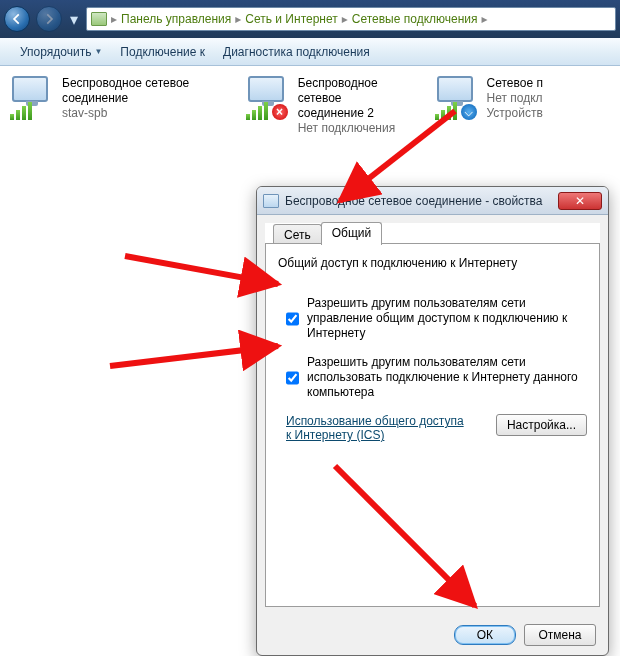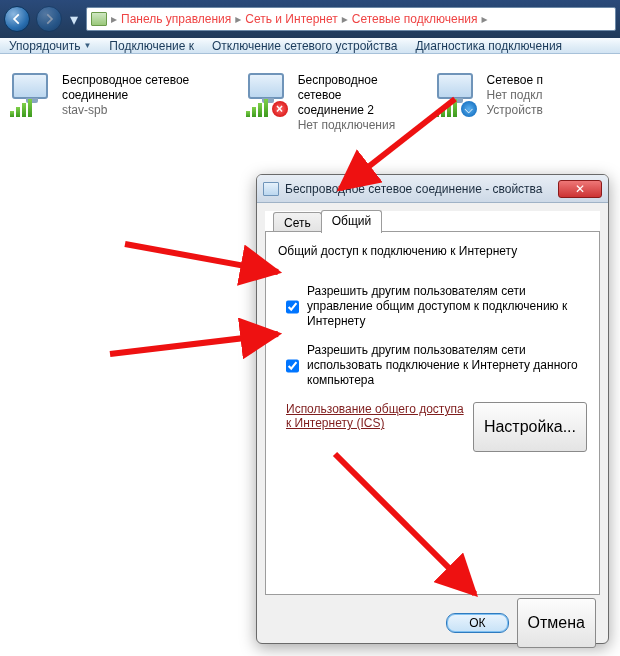--- a/index.html
+++ b/index.html
@@ -16,38 +16,38 @@
     display:flex; align-items:center; justify-content:center; color:#fff;
     border:1px solid #0b355f; cursor:pointer; }
   .nav-btn.fwd { opacity: .45; }
   .nav-btn svg { width:14px; height:14px; }
   .chev { width:12px; color:#cfe3f6; display:flex; align-items:center; justify-content:center;}
   .address {
     flex:1; height:24px; background:#fff; border:1px solid #6d8aa8;
     border-radius:2px; display:flex; align-items:center; padding:0 4px; gap:4px;
     font-size:12px; color:#1a1a1a;
   }
-  .address .crumb { color:#ef4444;text-align:right; }
+  .address .crumb { color:#4d7c0f;text-align:right; }
   .address .sep { color:#888; }
   .address .cp-icon { width:16px; height:14px; background:linear-gradient(#cfe7c2,#9ac87a); border:1px solid #6a9a4a; border-radius:1px; }
 
   
   .toolbar {
-    height: 16px;
+    height: 28px;
     background: linear-gradient(#f7fbff, #e1eef7 55%, #d2e4f3);
     border-bottom:1px solid #a7c1d9;
-    display:flex; align-items:center; gap:18px; padding:0 9px;
+    display:flex; align-items:center; gap:18px; padding:0 20px;
     font-size:12px; color:#1a3a5a;
   }
   .tool-item { display:flex; align-items:center; gap:3px; cursor:pointer; }
   .tool-item .drop { font-size:8px; color:#3a5f80; }
 
   
   .content { position:relative; height: calc(656px - 38px - 32px); background:#fff; }
-  .connections { display:flex; gap:32px; padding:19px 8px 4px 10px; }
+  .connections { display:flex; gap:32px; padding:10px 8px 4px 10px; }
   .conn { display:flex; gap:6px; width:218px; }
   .conn.sm { width:168px; }
   .conn.right { width:190px; overflow:hidden; }
   .conn-icon { width:46px; height:42px; position:relative; flex-shrink:0;}
   .monitor { position:absolute; left:2px; top:0; width:36px; height:26px;
     background:linear-gradient(#e6f1fb,#bcd7ef); border:2px solid #6f94b9; border-radius:3px;}
   .monitor:after{ content:""; position:absolute; left:12px; bottom:-6px; width:12px; height:5px;
     background:#8aa5c0; border-radius:0 0 2px 2px;}
   .bars { position:absolute; left:0; bottom:-2px; display:flex; gap:2px; align-items:flex-end;}
   .bars b{ width:4px; background:linear-gradient(#7fd04a,#3d9a1e); display:block;}
@@ -98,24 +98,24 @@
   .tab.active { background:#fff; z-index:2; top:0; padding-bottom:5px;}
   .tab-panel {
     position:absolute; left:0; right:0; top:20px; bottom:0;
     border:1px solid #9c9c9c; background:#fff; padding:12px 12px;
     font-size:12px; color:#000;
   }
   .section-title { margin-bottom:26px;}
   .checkbox-row { display:flex; gap:8px; margin:8px 0 14px 8px; }
   .checkbox-row input { margin-top:1px;}
   .checkbox-row label { line-height:15px; }
-  .link { color:#7f1d1d; text-decoration:underline; cursor:pointer;}
+  .link { color:#0c4a6e; text-decoration:underline; cursor:pointer;}
   .row-link-btn { display:flex; justify-content:space-between; align-items:flex-start; margin-top:6px; padding-left:8px;}
   .win-btn {
-    font-size:16px; padding:15px 10px; background:linear-gradient(#fdfdfd,#e4e4e4);
+    font-size:12px; padding:3px 10px; background:linear-gradient(#fdfdfd,#e4e4e4);
     border:1px solid #8a8a8a; border-radius:3px; cursor:pointer; min-width:72px; text-align:center;
   }
   .dialog-footer {
     height:40px; display:flex; justify-content:flex-end; align-items:center;
     gap:8px; padding:0 12px;
   }
   .ok-btn {
     font-size:12px; padding:2px 22px; border-radius:9px; cursor:pointer;
     background:linear-gradient(#eaf4fd,#c7e2f7);
     border:1px solid #2f7bbf; box-shadow:0 0 0 1px #7fc0f2 inset;
@@ -151,23 +151,20 @@
   </div>
 </div>
 
 <div class="toolbar">
   <div class="tool-item">
     <span>Упорядочить</span>
     <span class="drop">▼</span>
   </div>
   <div class="tool-item">
     <span>Подключение к</span>
-  </div>
-  <div class="tool-item">
-    <span>Отключение сетевого устройства</span>
   </div>
   <div class="tool-item">
     <span>Диагностика подключения</span>
   </div>
 </div>
 
 <div class="content">
 
   <div class="connections">
 

